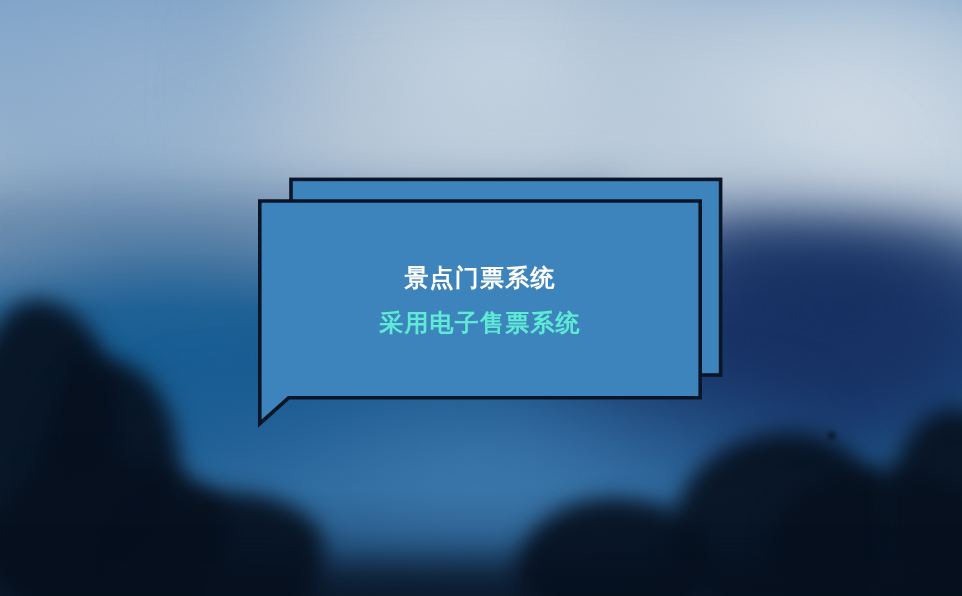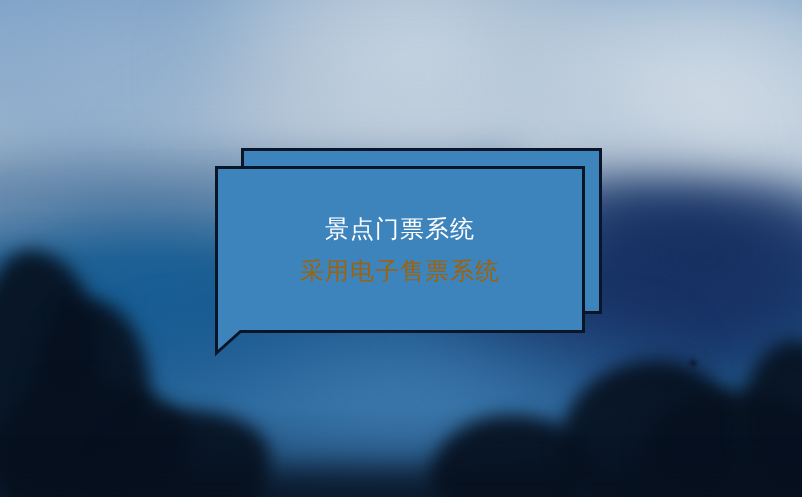--- a/index.html
+++ b/index.html
@@ -171,25 +171,26 @@
     height: 164px;
     display: flex;
     flex-direction: column;
     align-items: center;
     justify-content: center;
     gap: 18px;
     pointer-events: none;
   }
   .bubble-line {
     color: #ffffff;
-    font-size: 24px;
+    font-size: 20px;
     line-height: 1;
     letter-spacing: 1px;
     font-family: "DejaVu Sans", "Liberation Sans", sans-serif;
     white-space: nowrap;
+    font-weight: bold;
   }
 </style>
 </head>
 <body>
 
 <div class="canvas">
 
   <div class="bg-base"></div>
   <div class="bg-cloud-tl"></div>
   <div class="bg-cloud-tc"></div>
@@ -216,17 +217,17 @@
   <div class="bubble-wrap">
     <svg class="bubble-svg" width="802" height="497" viewBox="0 0 802 497">
 
       <rect id="bubbleBack" x="242.5" y="149.5" width="358" height="163" fill="#3d84bd" stroke="#0a1628" stroke-width="3"></rect>
 
       <path id="bubbleFront" d="M 216.5 167.5 L 583.5 167.5 L 583.5 331.5 L 240.5 331.5 L 216.5 353 Z" fill="#3d84bd" stroke="#0a1628" stroke-width="3" stroke-linejoin="miter"></path>
     </svg>
 
     <div class="bubble-text" style="left: 215px; top: 166px; width: 370px; height: 167px;">
       <div class="bubble-line" style="color: rgb(255, 255, 255);">景点门票系统</div>
-      <div class="bubble-line" style="color: #a16207;">采用电子售票系统</div>
+      <div class="bubble-line" style="color: #5eead4;">采用电子售票系统</div>
     </div>
   </div>
 
 </div>
 
 </body></html>

